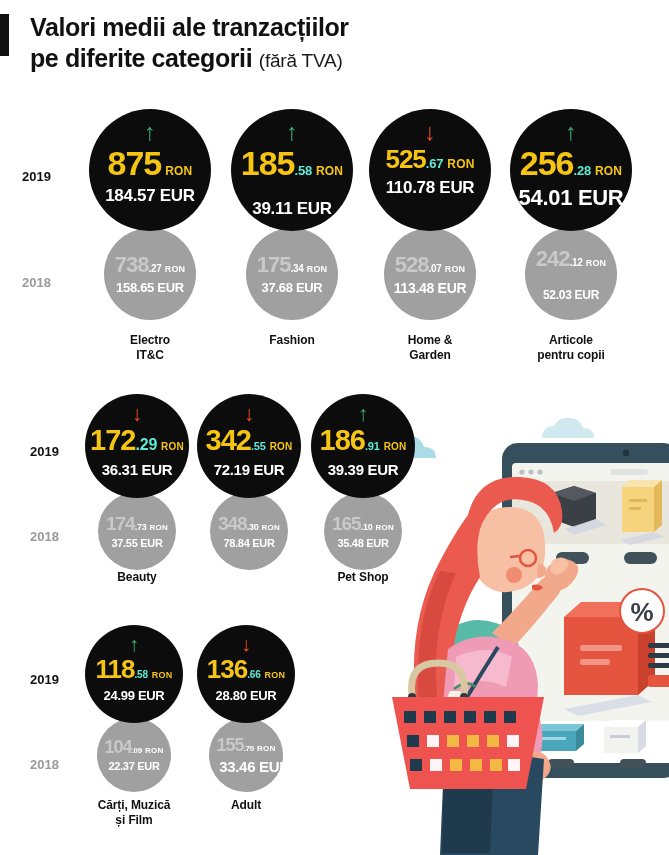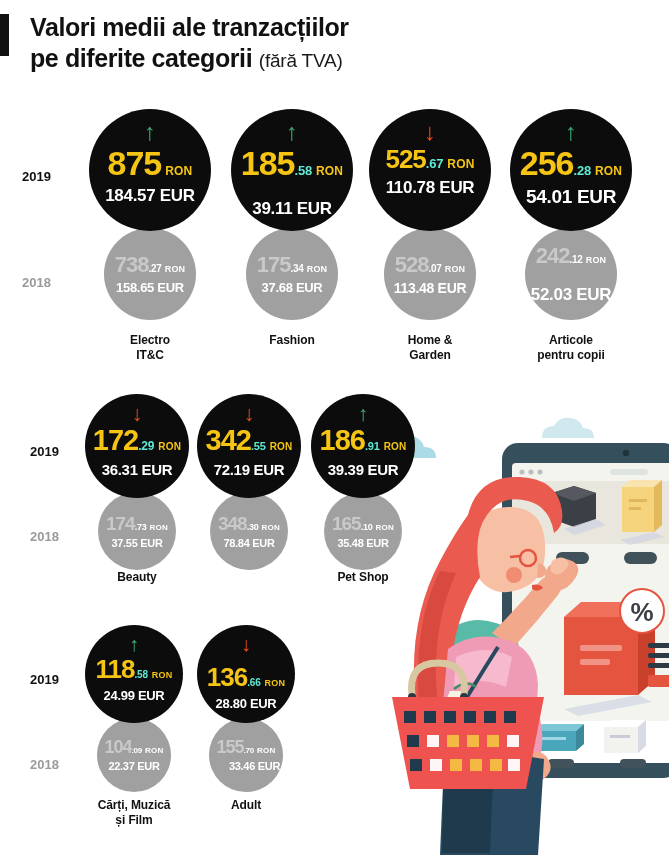--- a/index.html
+++ b/index.html
@@ -385,50 +385,50 @@
     <div class="cat-label" style="left: 351px; top: 333px; width: 158px;">
       <div>Home &amp;</div>
       <div>Garden</div>
     </div>
     <div class="circle-light light" style="left: 525px; top: 228px; width: 92px; height: 92px;">
       <div class="ron-line">
         <span class="ron-int" style="font-size: 22px;">242</span>
         <span class="ron-dec" style="font-size: 10px;">.12</span>
         <span class="ron-cur" style="font-size: 9px; margin-left: 3px;">RON</span>
       </div>
-      <div class="eur-line" style="font-size: 17px; margin-top: 19px;">52.03 EUR</div>
+      <div class="eur-line" style="font-size: 12px; margin-top: 19px;">52.03 EUR</div>
     </div>
     <div class="circle-dark dark" style="left: 510px; top: 109px; width: 122px; height: 122px; padding-top: 11px;">
       <div class="arrow up" style="font-size: 24px;">↑</div>
       <div class="ron-line" style="margin-top: 2px;">
         <span class="ron-int" style="font-size: 34px;">256</span>
         <span class="ron-dec" style="font-size: 13px;">.28</span>
         <span class="ron-cur" style="font-size: 12px; margin-left: 4px;">RON</span>
       </div>
-      <div class="eur-line" style="font-size: 19px; margin-top: 7px;">54.01 EUR</div>
+      <div class="eur-line" style="font-size: 22px; margin-top: 7px;">54.01 EUR</div>
     </div>
     <div class="cat-label" style="left: 492px; top: 333px; width: 158px;">
       <div>Articole</div>
       <div>pentru copii</div>
     </div>
     <div class="year-label year-2019" style="left: 30px; top: 444px;">2019</div>
     <div class="year-label year-2018" style="left: 30px; top: 529px;">2018</div>
     <div class="circle-light light" style="left: 98px; top: 492px; width: 78px; height: 78px;">
       <div class="ron-line">
         <span class="ron-int" style="font-size: 19px;">174</span>
         <span class="ron-dec" style="font-size: 9px;">.73</span>
         <span class="ron-cur" style="font-size: 8px; margin-left: 3px;">RON</span>
       </div>
       <div class="eur-line" style="font-size: 11px; margin-top: 5px;">37.55 EUR</div>
     </div>
     <div class="circle-dark dark" style="left: 85px; top: 394px; width: 104px; height: 104px; padding-top: 9px;">
       <div class="arrow down" style="font-size: 21px;">↓</div>
       <div class="ron-line" style="margin-top: 2px;">
         <span class="ron-int" style="font-size: 29px;">172</span>
-        <span class="ron-dec" style="font-size: 12px;">.29</span>
+        <span class="ron-dec" style="font-size: 16px;">.29</span>
         <span class="ron-cur" style="font-size: 10px; margin-left: 4px;">RON</span>
       </div>
       <div class="eur-line" style="font-size: 15px; margin-top: 7px;">36.31 EUR</div>
     </div>
     <div class="cat-label" style="left: 67px; top: 570px; width: 140px;">
       <div>Beauty</div>
       <div></div>
     </div>
     <div class="circle-light light" style="left: 210px; top: 492px; width: 78px; height: 78px;">
       <div class="ron-line">
@@ -490,25 +490,25 @@
     <div class="cat-label" style="left: 67px; top: 798px; width: 134px;">
       <div>Cărți, Muzică</div>
       <div>și Film</div>
     </div>
     <div class="circle-light light" style="left: 209px; top: 718px; width: 74px; height: 74px;">
       <div class="ron-line">
         <span class="ron-int" style="font-size: 18px;">155</span>
         <span class="ron-dec" style="font-size: 8px;">.70</span>
         <span class="ron-cur" style="font-size: 8px; margin-left: 3px;">RON</span>
       </div>
-      <div class="eur-line" style="font-size: 11px; margin-top: 5px; margin-left: 17px;">33.46 EUR</div>
+      <div class="eur-line" style="font-size: 15px; margin-top: 5px; margin-left: 17px;">33.46 EUR</div>
     </div>
     <div class="circle-dark dark" style="left: 197px; top: 625px; width: 98px; height: 98px; padding-top: 9px;">
       <div class="arrow down" style="font-size: 20px;">↓</div>
-      <div class="ron-line" style="margin-top: 10px; justify-content: space-between;">
+      <div class="ron-line" style="margin-top: 2px; justify-content: space-between;">
         <span class="ron-int" style="font-size: 26px;">136</span>
         <span class="ron-dec" style="font-size: 10px;">.66</span>
         <span class="ron-cur" style="font-size: 9px; margin-left: 4px;">RON</span>
       </div>
       <div class="eur-line" style="font-size: 13px; margin-top: 7px;">28.80 EUR</div>
     </div>
     <div class="cat-label" style="left: 179px; top: 798px; width: 134px;">
       <div>Adult</div>
       <div></div>
     </div>

